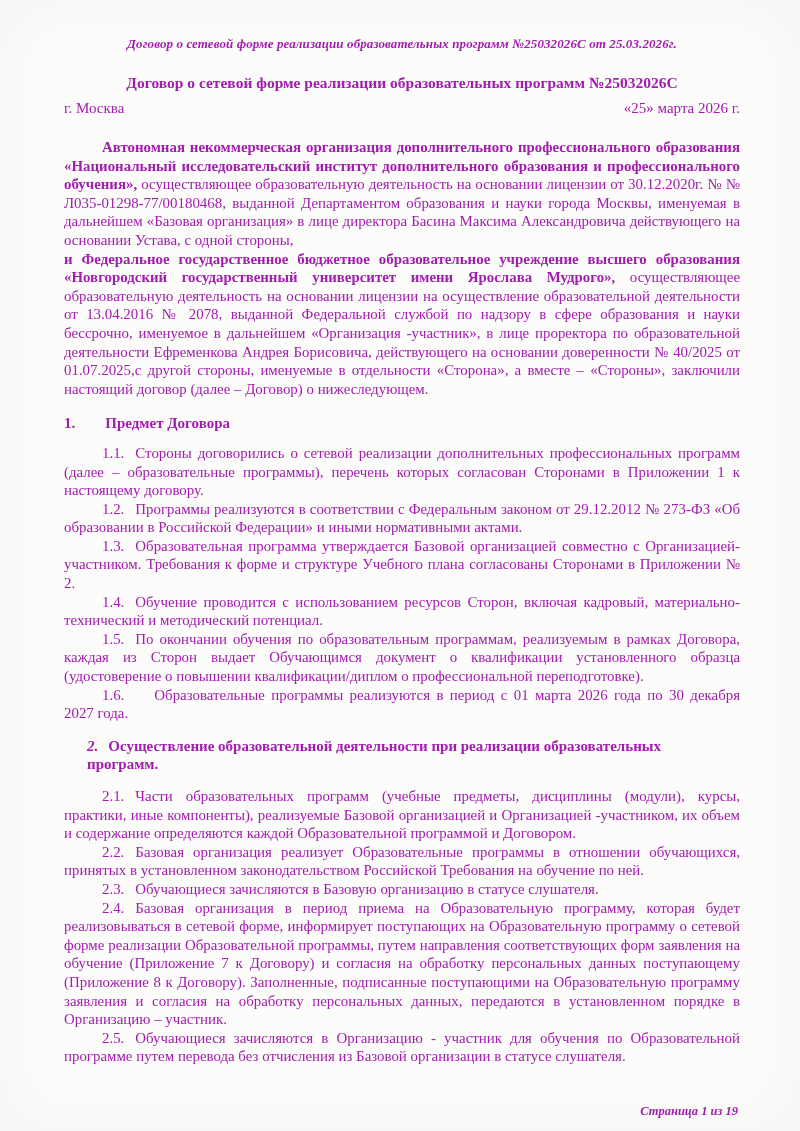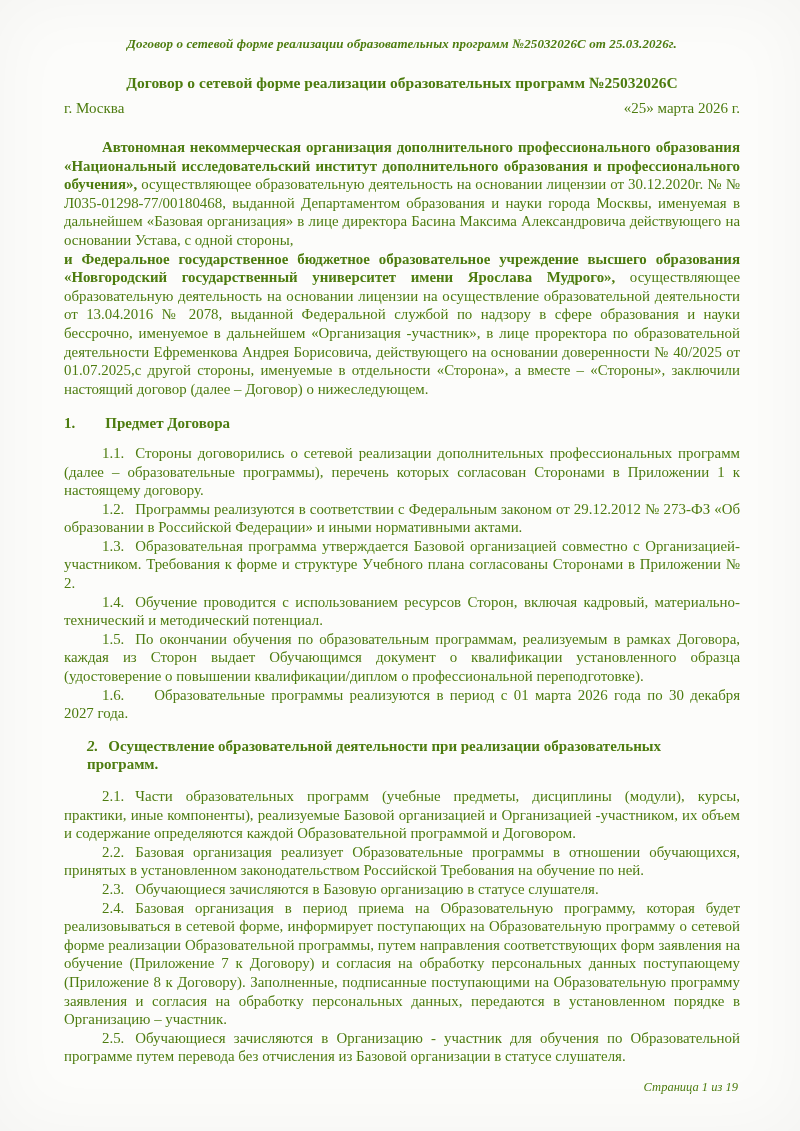--- a/index.html
+++ b/index.html
@@ -10,21 +10,21 @@
   .page {
     position: relative;
     width: 800px;
     height: 1131px;
     margin: 0 auto;
     background: #fcfcfa;
     box-shadow: inset 0 0 70px rgba(0,0,0,0.035);
     box-sizing: border-box;
     padding: 36px 60px 0 64px;
     font-family: "Liberation Serif", "DejaVu Serif", serif;
-    color: #4d7c0f;
+    color: #a21caf;
     overflow: hidden;
   }
   .running-header {
     text-align: center;
     font-style: italic;
     font-weight: 700;
     font-size: 13px;
     line-height: 16px;
     letter-spacing: 0.1px;
   }
@@ -65,23 +65,23 @@
     margin: 14px auto 13px auto;
   }
   .sh2 .sec-num { font-style: italic; margin-right: 10px; }
   p.closing {
     text-align: justify;
     text-align-last: justify;
   }
   .page-footer {
     position: absolute;
     right: 62px;
-    bottom: 36px;
+    bottom: 12px;
     font-style: italic;
-    font-weight: 400;
+    font-weight: 700;
     font-size: 12.5px;
   }
 </style>
 </head>
 <body>
 
 <div class="page">
 
   <div class="running-header">Договор о сетевой форме реализации образовательных программ №25032026С от 25.03.2026г.</div>
 

